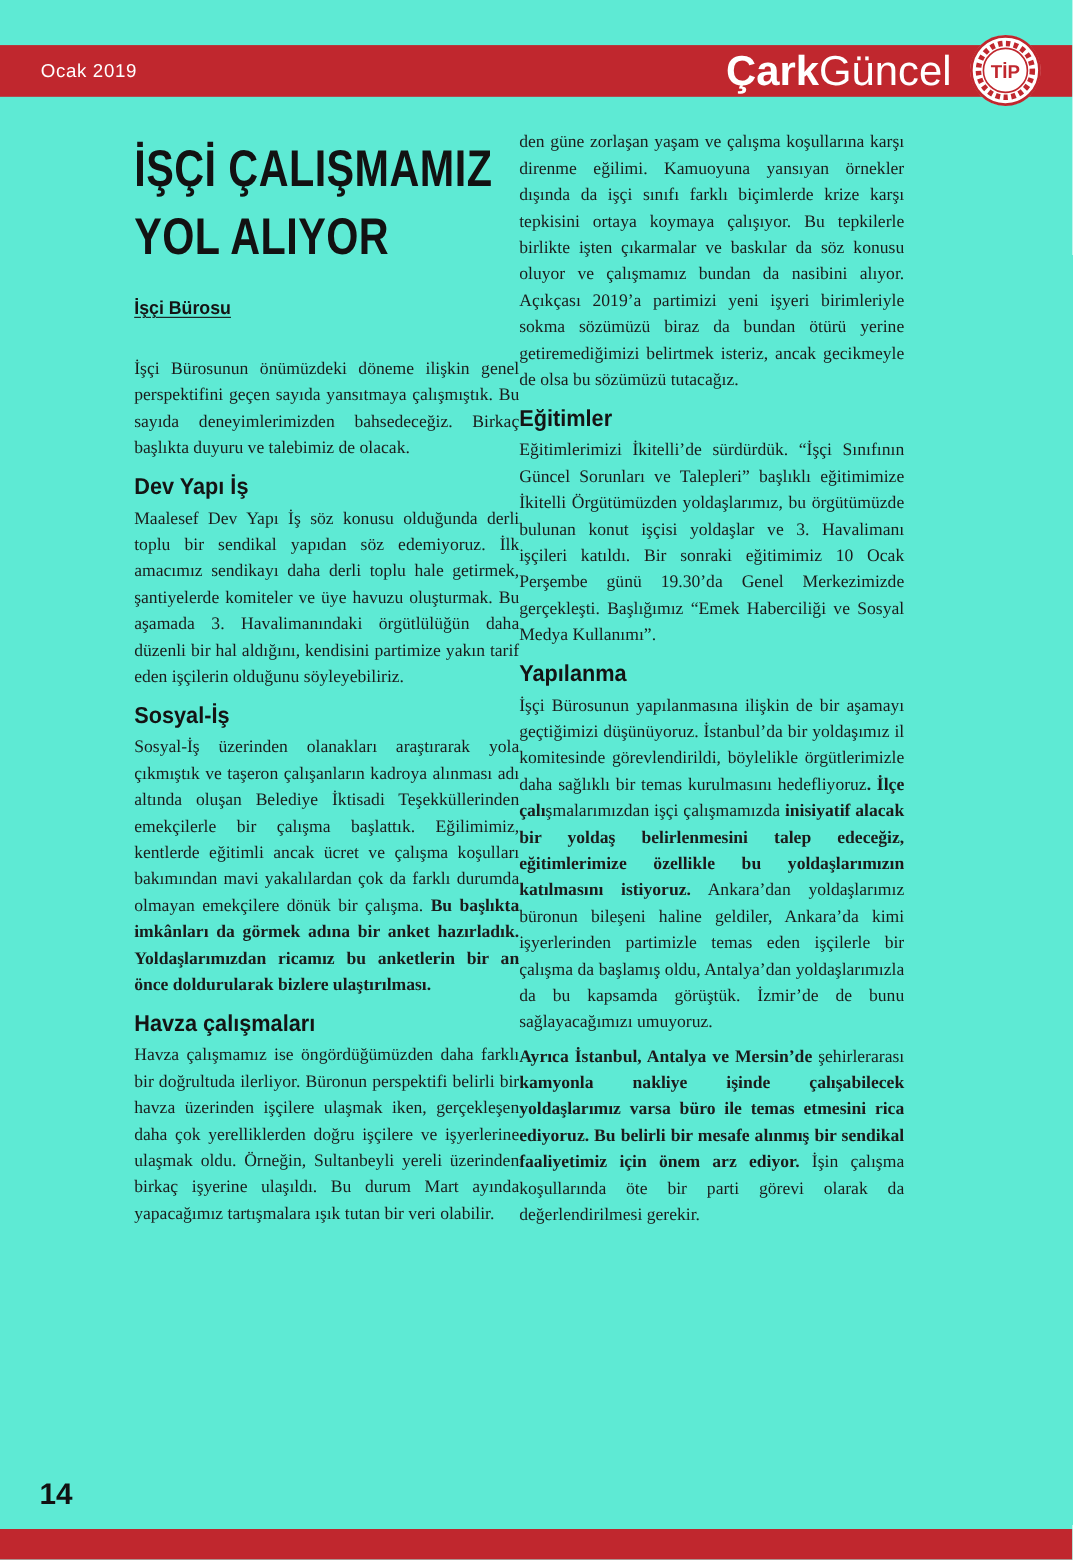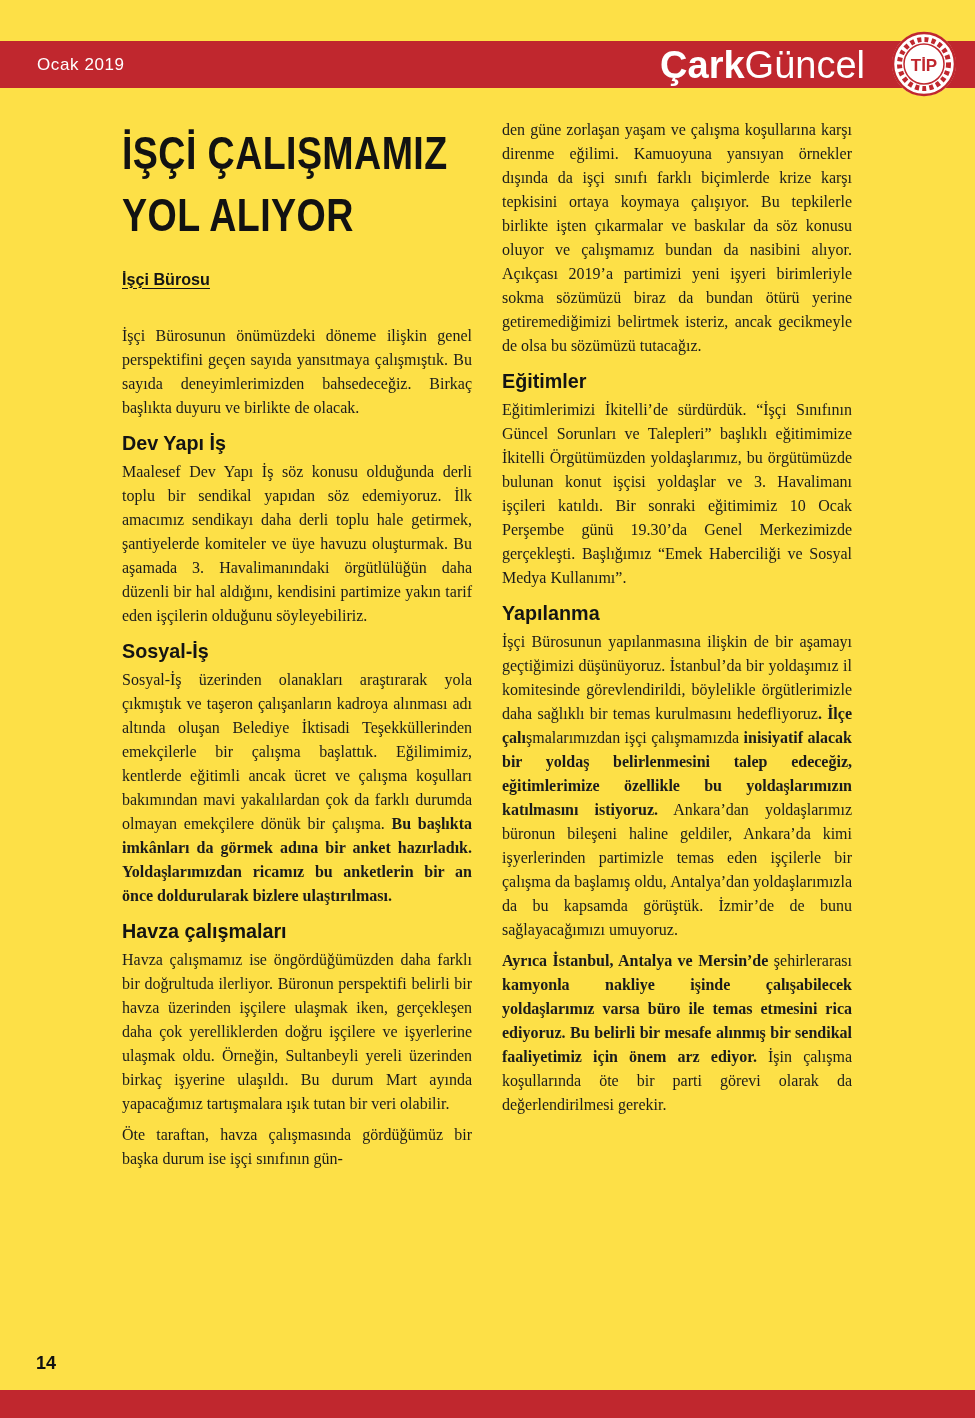--- a/index.html
+++ b/index.html
@@ -1,21 +1,21 @@
 <!DOCTYPE html>
 <html lang="tr" style="--accent-red: #C0272E;"><head>
 <meta charset="utf-8">
 <style>
   * { margin: 0; padding: 0; box-sizing: border-box; }
   html, body { background: #ffffff; }
   .page {
     position: relative;
     width: 975px;
     height: 1418px;
-    background: #fde047;
+    background: #5eead4;
     overflow: hidden;
     font-family: "Liberation Serif", serif;
     color: #1b1b1b;
   }
 
   
   .header-bar {
     position: absolute;
     top: 41px; left: 0; right: 0;
     height: 47px;
@@ -37,33 +37,32 @@
     font-family: "Liberation Sans", sans-serif;
     font-size: 38px;
     line-height: 1;
     white-space: nowrap;
   }
   .masthead-bold { font-weight: 700; text-align: right; }
   .masthead-light { font-weight: 400; }
 
   .logo {
     position: absolute;
-    top: 31px; right: 18px;
+    top: 31px; right: 28px;
     width: 66px; height: 66px;
     color: var(--accent-red, #C0272E);
   }
   .logo svg { width: 100%; height: 100%; display: block; }
 
   
   .content {
     position: absolute;
     top: 118px; left: 122px;
     width: 730px;
     display: flex;
-    gap: 30px;
   }
   .column { width: 350px; }
 
   .article-title {
     font-family: "Liberation Sans", sans-serif;
     font-weight: 800;
     font-size: 47px;
     line-height: 62px;
     color: #121212;
     margin: 4px 0 24px;
@@ -109,21 +108,21 @@
     margin: 0 0 7px;
   }
   .seg.bold { font-weight: 700; margin-top: 28px; }
 
   
   .page-number {
     position: absolute;
     left: 36px; bottom: 44px;
     font-family: "Liberation Sans", sans-serif;
     font-weight: 700;
-    font-size: 18px;
+    font-size: 27px;
     color: #111;
   }
   .footer-bar {
     position: absolute;
     left: 0; right: 0; bottom: 0;
     height: 28px;
     background: var(--accent-red, #C0272E);
   }
 </style>
 </head>
@@ -149,28 +148,27 @@
   </div>
 
   <main class="content">
     <div class="column">
       <h1 class="article-title">
         <span class="title-line">İŞÇİ ÇALIŞMAMIZ</span>
         <span class="title-line">YOL ALIYOR</span>
       </h1>
       <div class="byline">İşçi Bürosu</div>
       <div>
-          <p class="body-paragraph"><span class="seg">İşçi Bürosunun önümüzdeki döneme ilişkin genel perspektifini geçen sayıda yansıtmaya çalışmıştık. Bu sayıda deneyimlerimizden bahsedeceğiz. Birkaç başlıkta duyuru ve birlikte de olacak.</span></p>
+          <p class="body-paragraph"><span class="seg">İşçi Bürosunun önümüzdeki döneme ilişkin genel perspektifini geçen sayıda yansıtmaya çalışmıştık. Bu sayıda deneyimlerimizden bahsedeceğiz. Birkaç başlıkta duyuru ve talebimiz de olacak.</span></p>
           <h3 class="section-heading">Dev Yapı İş</h3>
           <p class="body-paragraph"><span class="seg">Maalesef Dev Yapı İş söz konusu olduğunda derli toplu bir sendikal yapıdan söz edemiyoruz. İlk amacımız sendikayı daha derli toplu hale getirmek, şantiyelerde komiteler ve üye havuzu oluşturmak. Bu aşamada 3. Havalimanındaki örgütlülüğün daha düzenli bir hal aldığını, kendisini partimize yakın tarif eden işçilerin olduğunu söyleyebiliriz.</span></p>
           <h3 class="section-heading">Sosyal-İş</h3>
           <p class="body-paragraph"><span class="seg">Sosyal-İş üzerinden olanakları araştırarak yola çıkmıştık ve taşeron çalışanların kadroya alınması adı altında oluşan Belediye İktisadi Teşekküllerinden emekçilerle bir çalışma başlattık. Eğilimimiz, kentlerde eğitimli ancak ücret ve çalışma koşulları bakımından mavi yakalılardan çok da farklı durumda olmayan emekçilere dönük bir çalışma. </span><span class="seg bold">Bu başlıkta imkânları da görmek adına bir anket hazırladık. Yoldaşlarımızdan ricamız bu anketlerin bir an önce doldurularak bizlere ulaştırılması.</span></p>
           <h3 class="section-heading">Havza çalışmaları</h3>
           <p class="body-paragraph"><span class="seg">Havza çalışmamız ise öngördüğümüzden daha farklı bir doğrultuda ilerliyor. Büronun perspektifi belirli bir havza üzerinden işçilere ulaşmak iken, gerçekleşen daha çok yerelliklerden doğru işçilere ve işyerlerine ulaşmak oldu. Örneğin, Sultanbeyli yereli üzerinden birkaç işyerine ulaşıldı. Bu durum Mart ayında yapacağımız tartışmalara ışık tutan bir veri olabilir.</span></p>
-          <p class="body-paragraph"><span class="seg">Öte taraftan, havza çalışmasında gördüğümüz bir başka durum ise işçi sınıfının gün-</span></p>
         </div>
     </div>
     <div class="column">
       <div>
           <p class="body-paragraph"><span class="seg">den güne zorlaşan yaşam ve çalışma koşullarına karşı direnme eğilimi. Kamuoyuna yansıyan örnekler dışında da işçi sınıfı farklı biçimlerde krize karşı tepkisini ortaya koymaya çalışıyor. Bu tepkilerle birlikte işten çıkarmalar ve baskılar da söz konusu oluyor ve çalışmamız bundan da nasibini alıyor. Açıkçası 2019’a partimizi yeni işyeri birimleriyle sokma sözümüzü biraz da bundan ötürü yerine getiremediğimizi belirtmek isteriz, ancak gecikmeyle de olsa bu sözümüzü tutacağız.</span></p>
           <h3 class="section-heading">Eğitimler</h3>
           <p class="body-paragraph"><span class="seg">Eğitimlerimizi İkitelli’de sürdürdük. “İşçi Sınıfının Güncel Sorunları ve Talepleri” başlıklı eğitimimize İkitelli Örgütümüzden yoldaşlarımız, bu örgütümüzde bulunan konut işçisi yoldaşlar ve 3. Havalimanı işçileri katıldı. Bir sonraki eğitimimiz 10 Ocak Perşembe günü 19.30’da Genel Merkezimizde gerçekleşti. Başlığımız “Emek Haberciliği ve Sosyal Medya Kullanımı”.</span></p>
           <h3 class="section-heading">Yapılanma</h3>
           <p class="body-paragraph"><span class="seg">İşçi Bürosunun yapılanmasına ilişkin de bir aşamayı geçtiğimizi düşünüyoruz. İstanbul’da bir yoldaşımız il komitesinde görevlendirildi, böylelikle örgütlerimizle daha sağlıklı bir temas kurulmasını hedefliyoruz</span><span class="seg bold">. İlçe çalı</span><span class="seg">şmalarımızdan işçi çalışmamızda </span><span class="seg bold">inisiyatif alacak bir yoldaş belirlenmesini talep edeceğiz, eğitimlerimize özellikle bu yoldaşlarımızın katılmasını istiyoruz.</span><span class="seg"> Ankara’dan yoldaşlarımız büronun bileşeni haline geldiler, Ankara’da kimi işyerlerinden partimizle temas eden işçilerle bir çalışma da başlamış oldu, Antalya’dan yoldaşlarımızla da bu kapsamda görüştük. İzmir’de de bunu sağlayacağımızı umuyoruz.</span></p>
           <p class="body-paragraph"><span class="seg bold">Ayrıca İstanbul, Antalya ve Mersin’de </span><span class="seg">şehirlerarası </span><span class="seg bold">kamyonla nakliye işinde çalışabilecek yoldaşlarımız varsa büro ile temas etmesini rica ediyoruz. Bu belirli bir mesafe alınmış bir sendikal faaliyetimiz için önem arz ediyor. </span><span class="seg">İşin çalışma koşullarında öte bir parti görevi olarak da değerlendirilmesi gerekir.</span></p>

